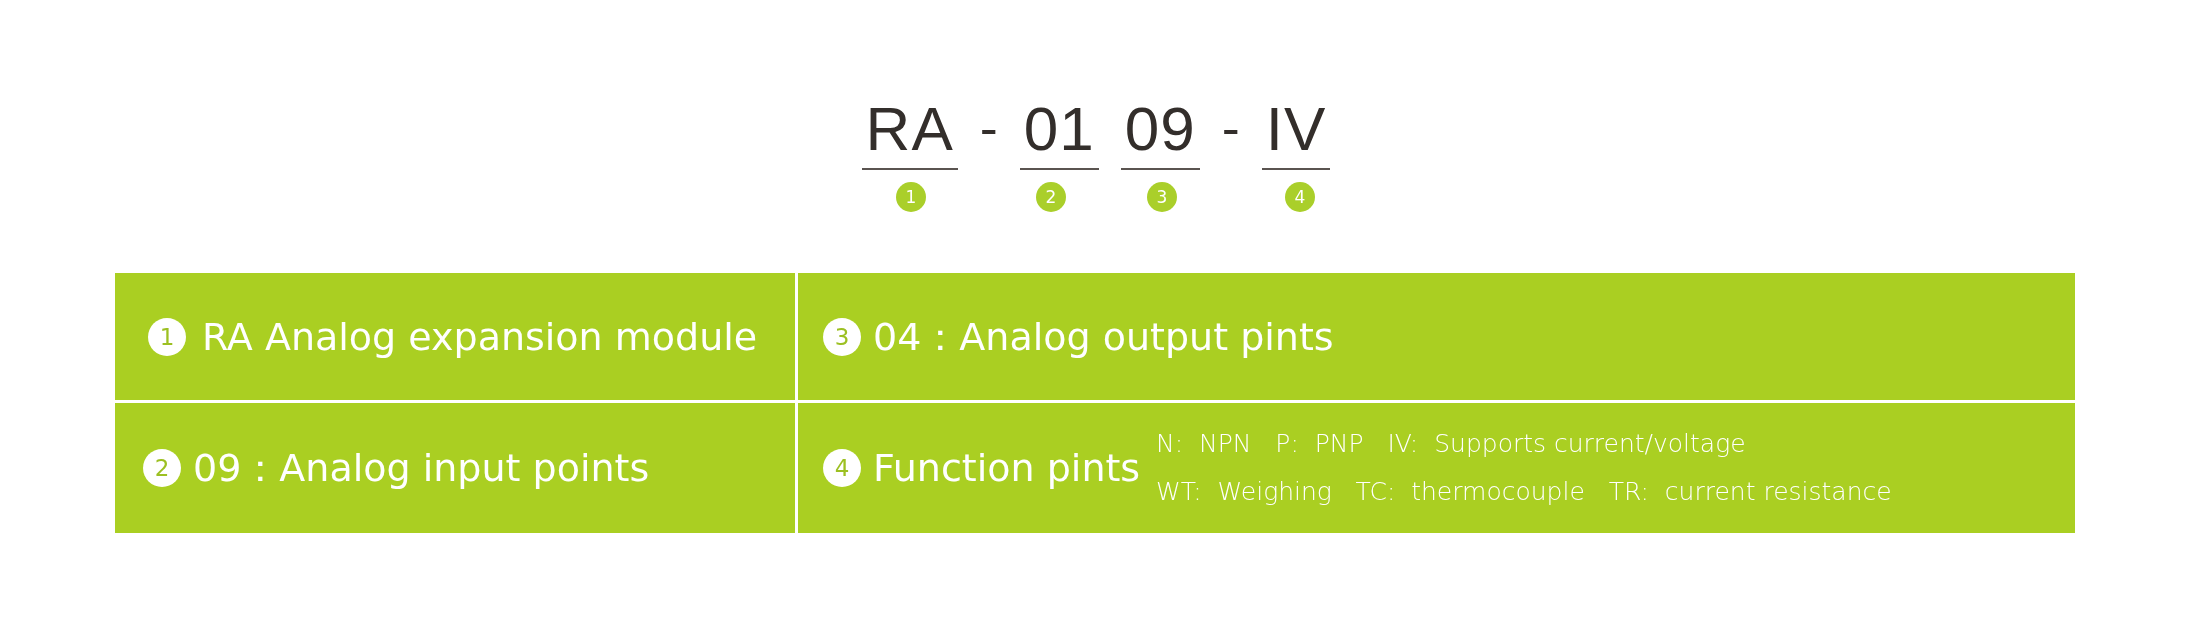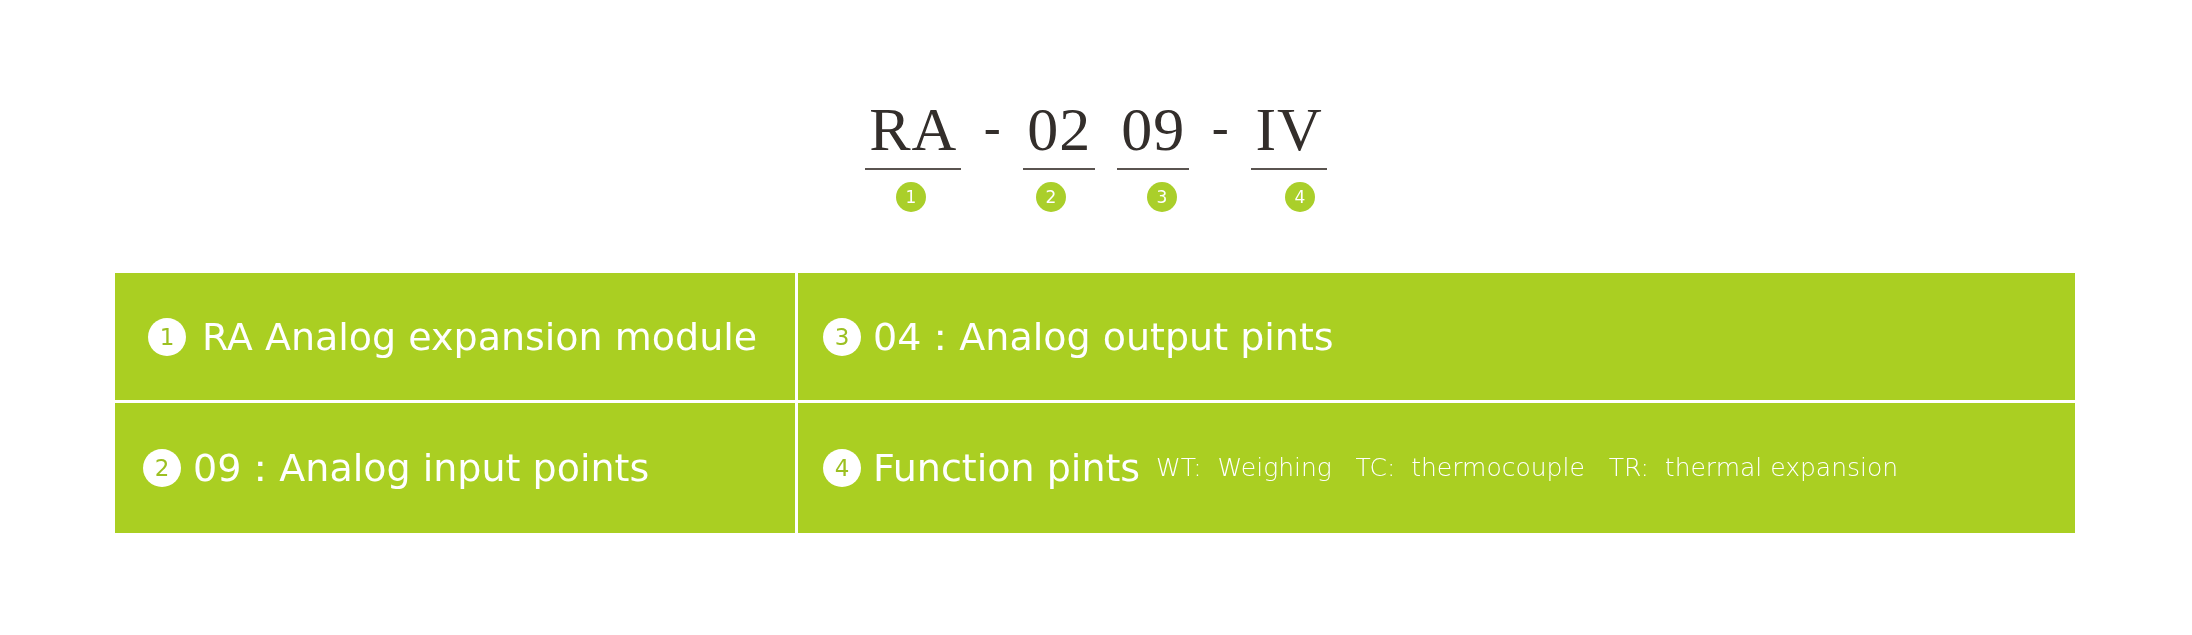--- a/index.html
+++ b/index.html
@@ -33,21 +33,21 @@
     justify-content: center;
     align-items: flex-start;
   }
   .code-seg {
     display: inline-block;
     font-size: 62px;
     line-height: 66px;
     font-weight: 400;
     letter-spacing: 1px;
     color: #332e2b;
-    font-family: Liberation Serif, serif;
+    font-family: Liberation Sans, sans-serif;
     text-align: center;
     padding: 0 4px 6px 4px;
     border-bottom: 2px solid #5a5450;
     white-space: pre;
   }
   .code-dash {
     display: inline-block;
     font-size: 50px;
     line-height: 66px;
     color: #332e2b;
@@ -155,21 +155,21 @@
 </head>
 <body>
 
 <div id="model-code">
 
   <div class="code-row">
     <span class="code-seg">RA</span>
     <span class="code-gap-sm"></span>
     <span class="code-dash">-</span>
     <span class="code-gap-sm"></span>
-    <span class="code-seg">02</span>
+    <span class="code-seg">01</span>
     <span class="code-gap-md"></span>
     <span class="code-seg">09</span>
     <span class="code-gap-sm"></span>
     <span class="code-dash">-</span>
     <span class="code-gap-sm"></span>
     <span class="code-seg">IV</span>
   </div>
 
   <div class="badge-row">
     <span class="mini-badge mb1">1</span>
@@ -199,17 +199,18 @@
     <span class="gap-12"></span>
     <span class="cell-text">09：Analog input points</span>
   </div>
 
   <div class="cell cell-c2 cell-pad-4">
     <span class="num-badge">4</span>
     <span class="gap-12"></span>
     <span class="cell-text">Function pints</span>
 
     <div class="func-legend">
-      <span class="func-line">WT:  Weighing   TC:  thermocouple   TR:  thermal expansion</span>
+      <span class="func-line">N:  NPN   P:  PNP   IV:  Supports current/voltage</span>
+      <span class="func-line">WT:  Weighing   TC:  thermocouple   TR:  current resistance</span>
     </div>
   </div>
 
 </div>
 
 </body></html>

